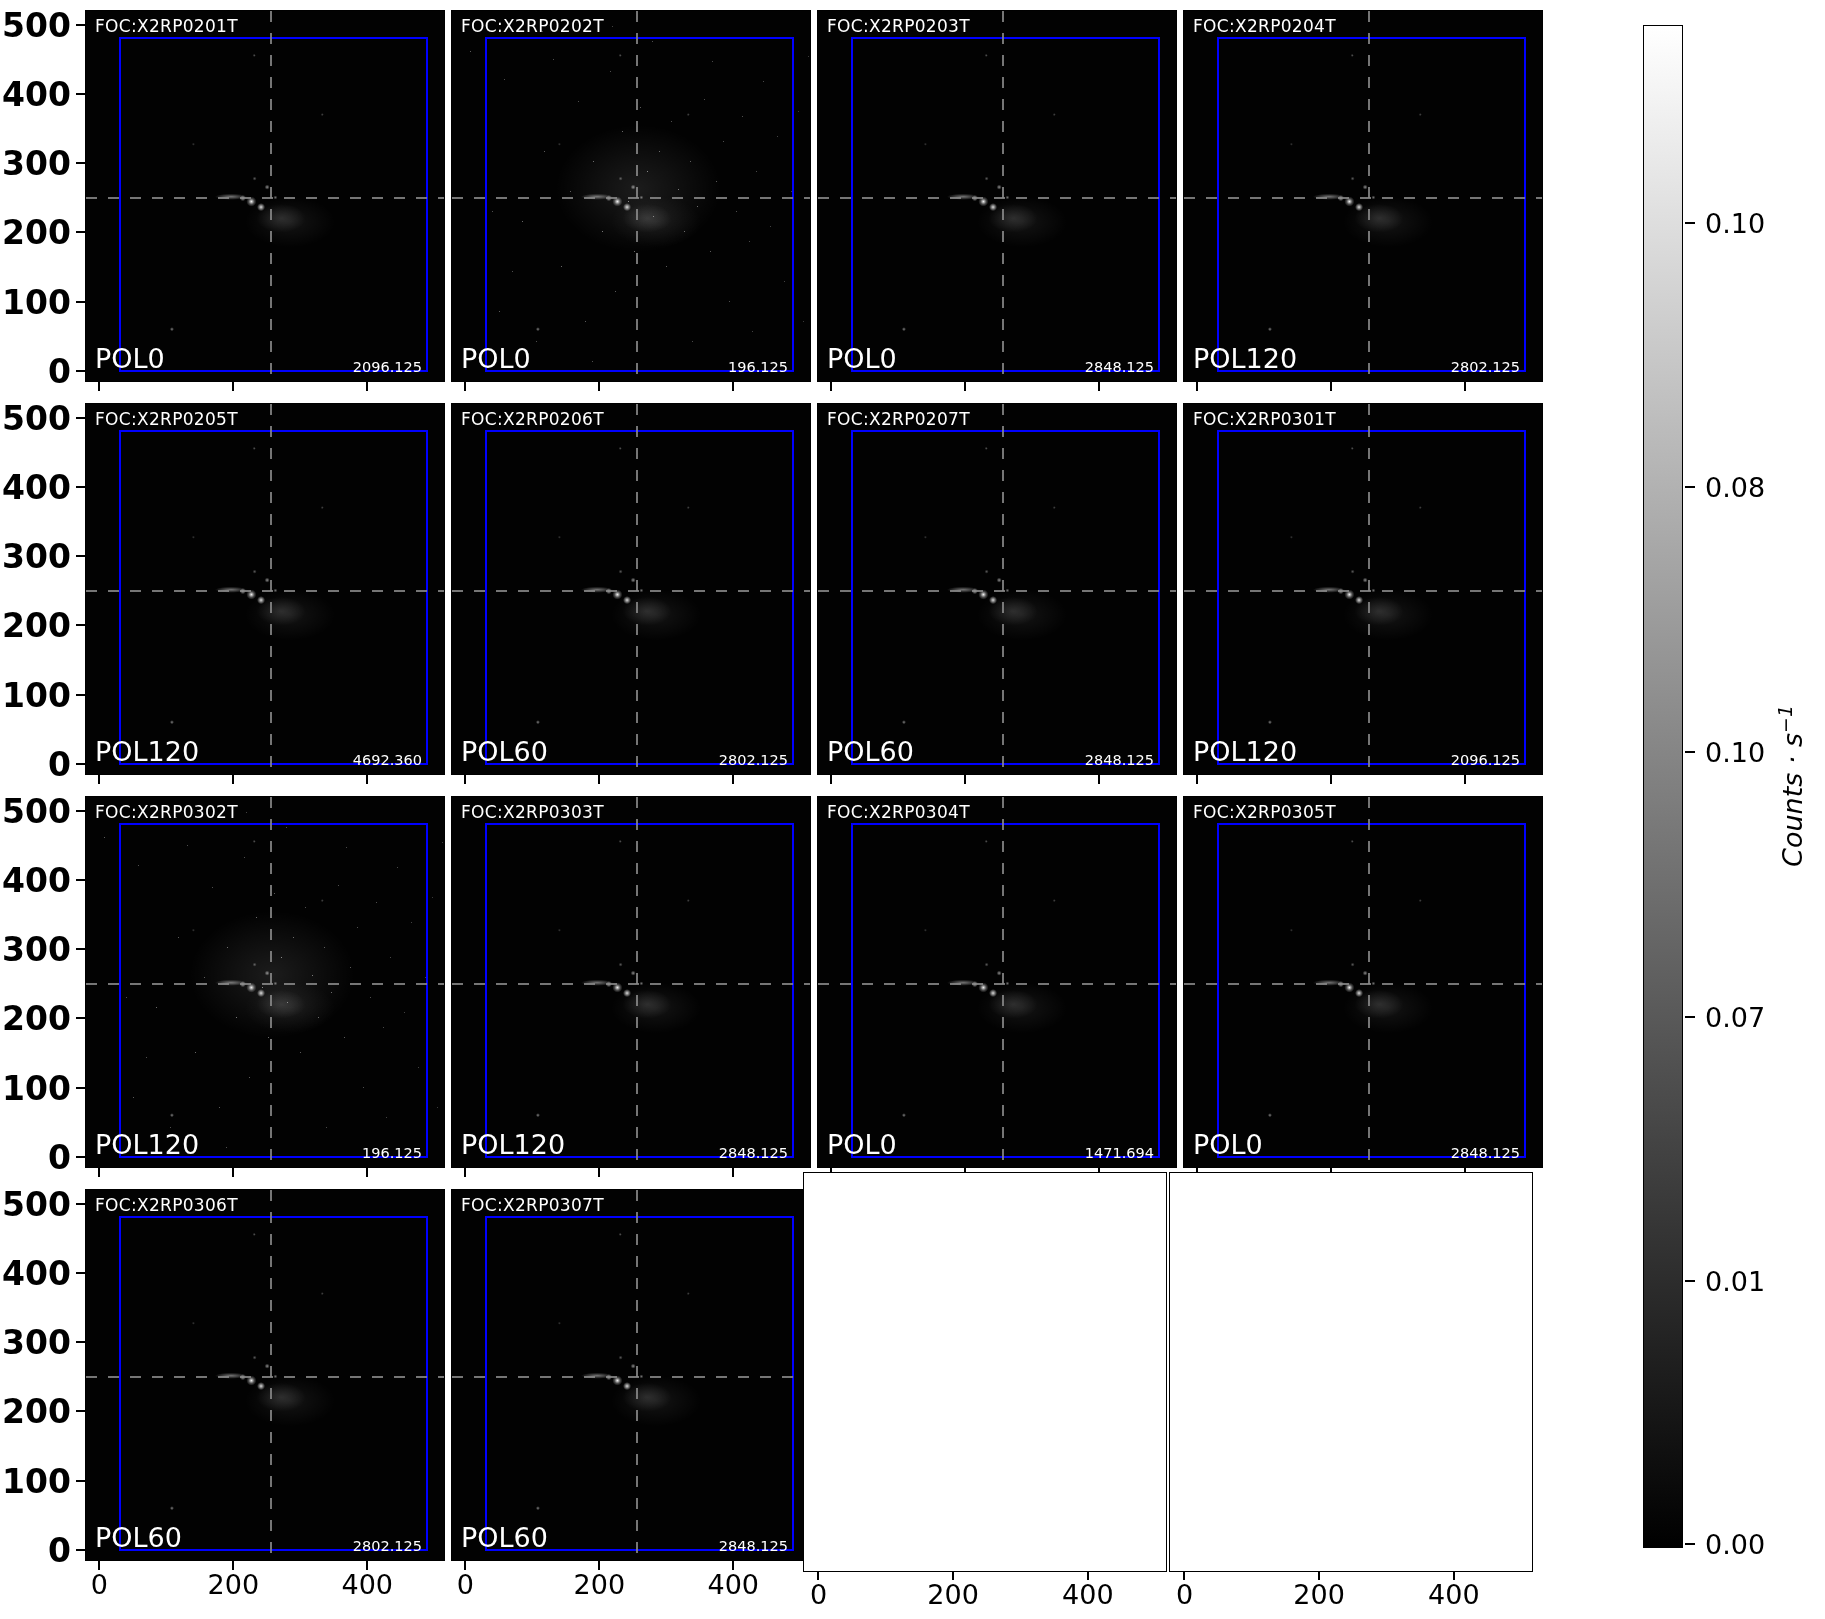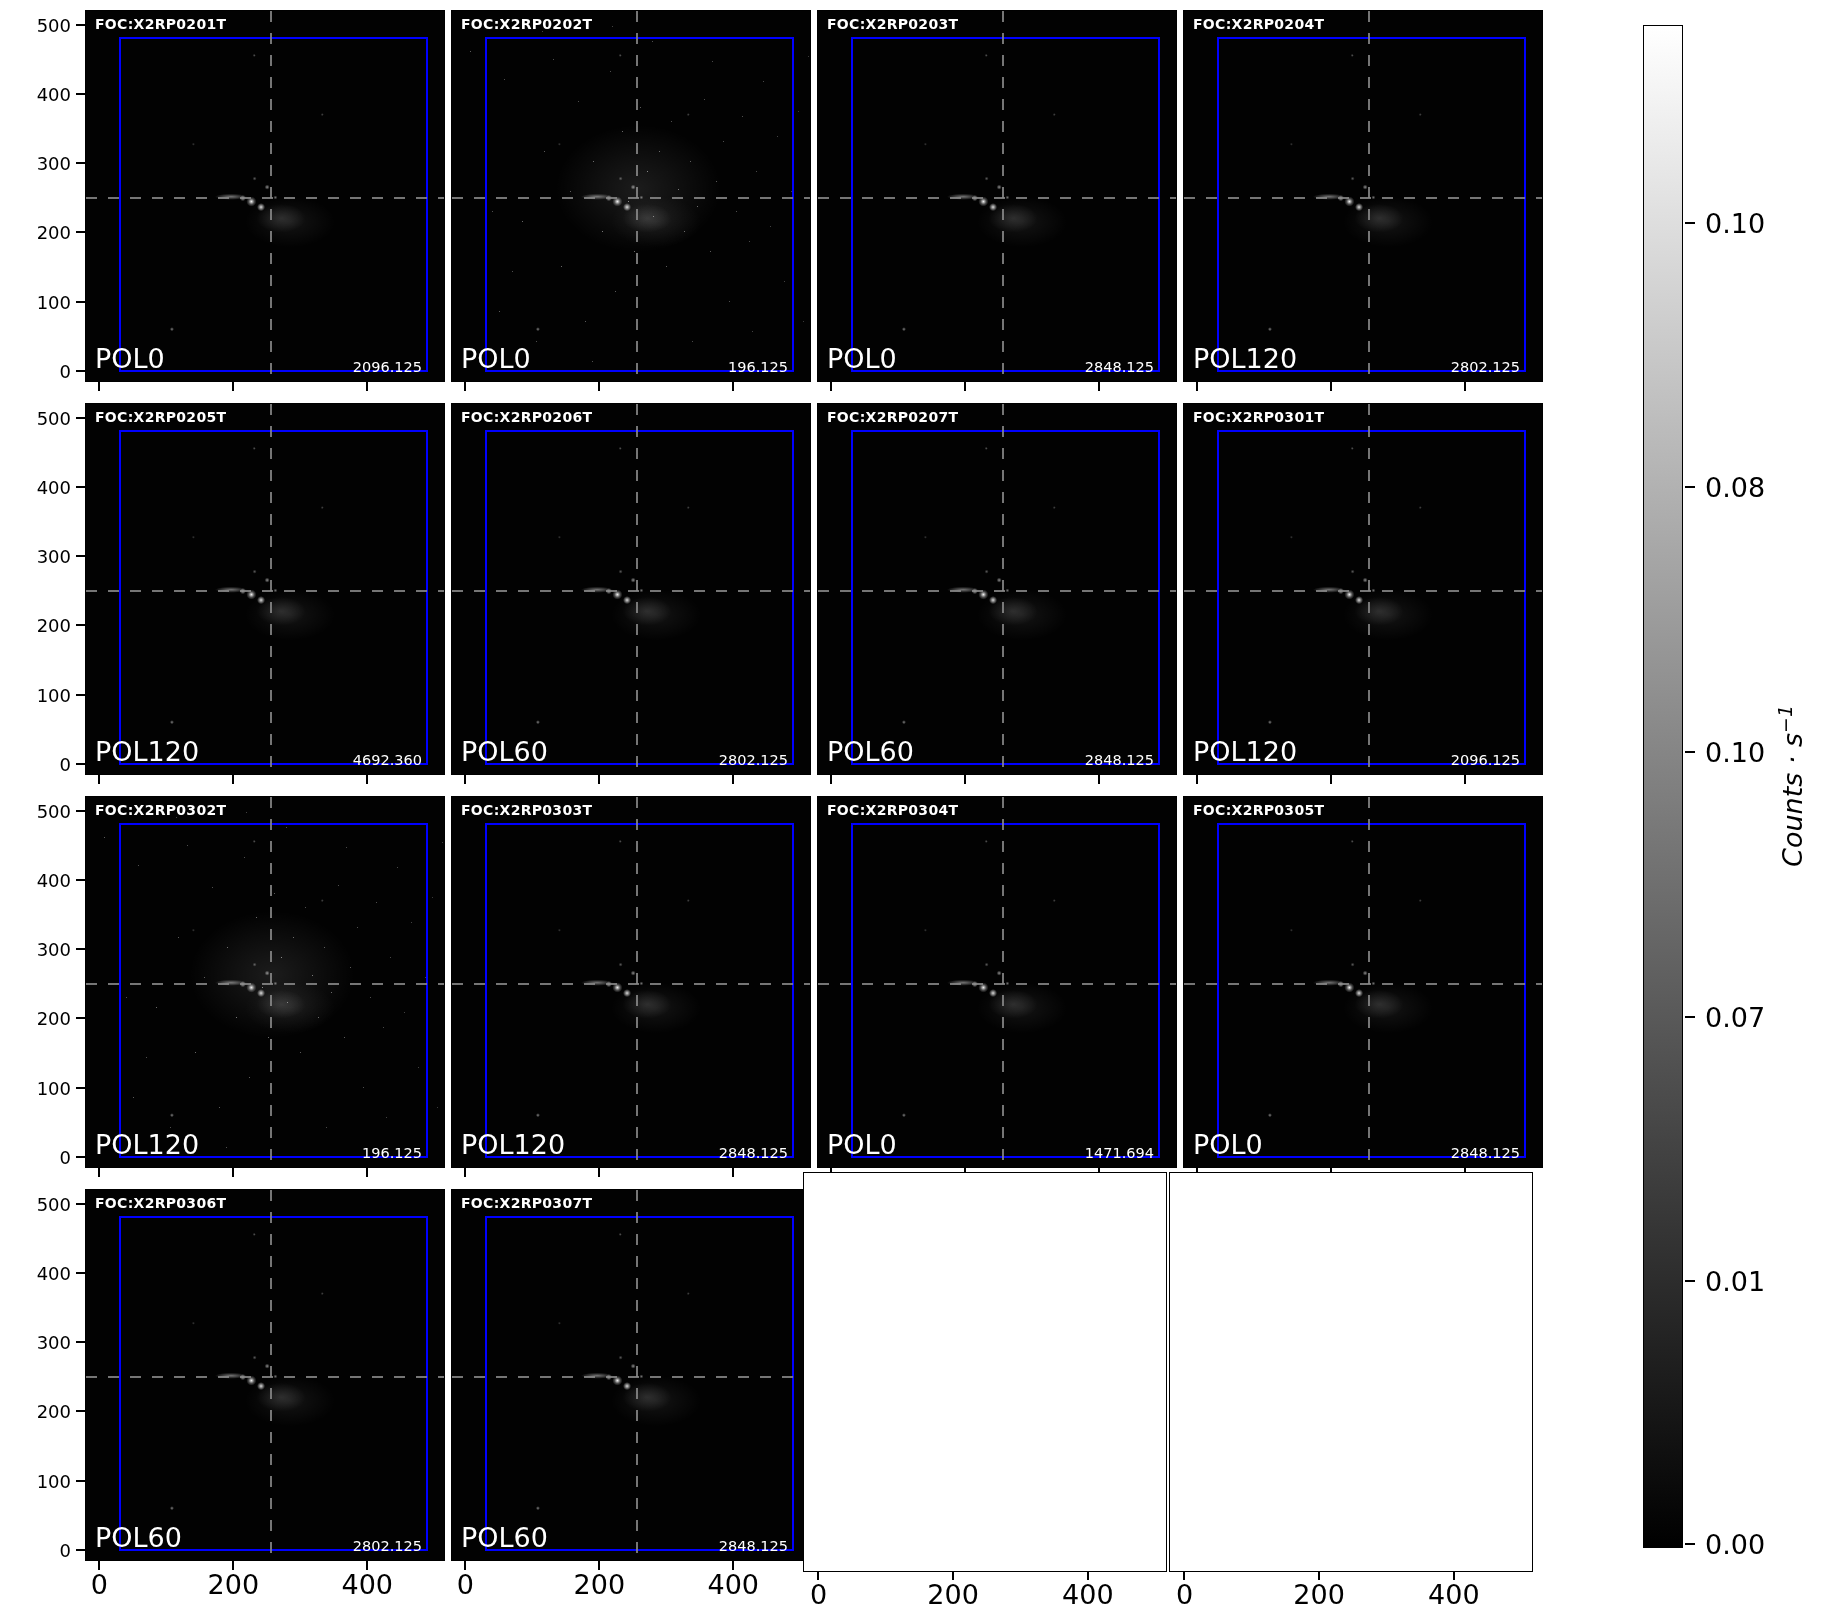--- a/index.html
+++ b/index.html
@@ -45,25 +45,25 @@
     339px 180px rgba(255,255,255,.25),346px 100px rgba(255,255,255,.22),351px 310px rgba(255,255,255,.22),
     356px 45px rgba(255,255,255,.22),40px 200px rgba(255,255,255,.3),60px 260px rgba(255,255,255,.3),
     140px 350px rgba(255,255,255,.3),240px 330px rgba(255,255,255,.28),300px 320px rgba(255,255,255,.25),
     200px 30px rgba(255,255,255,.3),260px 50px rgba(255,255,255,.28),90px 20px rgba(255,255,255,.25),
     160px 15px rgba(255,255,255,.25);}
   .blue-box{position:absolute;left:33px;right:16px;top:26px;bottom:9px;border:2.5px solid #0000ff;}
   .dash-v{position:absolute;top:0;bottom:0;left:51.5%;width:2px;
     background:repeating-linear-gradient(to bottom,#8a8a8a 0 11px,transparent 11px 22px);opacity:.85;}
   .dash-h{position:absolute;left:0;right:0;top:50.4%;height:2px;
     background:repeating-linear-gradient(to right,#8a8a8a 0 11px,transparent 11px 22px);opacity:.85;}
-  .foc{position:absolute;top:5px;left:9px;font-size:14px;color:#fff;letter-spacing:.3px;font-weight:bold;}
+  .foc{position:absolute;top:5px;left:9px;font-size:17px;color:#fff;letter-spacing:.3px;}
   .pol{position:absolute;bottom:7px;left:9px;font-size:27px;color:#fff;}
   .exp{position:absolute;bottom:6px;right:22px;font-size:14.5px;color:#fff;}
   .ylab{position:absolute;right:100%;margin-right:14px;transform:translateY(-50%);
-        font-size:18px;color:#000;white-space:nowrap;}
+        font-size:33px;color:#000;white-space:nowrap;font-weight:bold;}
   .ytick{position:absolute;left:-9px;width:9px;height:2px;background:#000;transform:translateY(-50%);}
   .xtick{position:absolute;bottom:-9px;width:2px;height:9px;background:#000;transform:translateX(-50%);}
   .xlab{position:absolute;top:100%;margin-top:8px;transform:translateX(-50%);font-size:27px;color:#000;}
   .empty-box{position:absolute;left:-14px;right:10px;top:-17px;bottom:-11px;
              background:#fff;border:1.8px solid #000;}
   #cbar-wrap{position:absolute;left:1643px;top:25px;width:182px;height:1521px;}
   #cbar{position:absolute;left:0;top:0;width:38px;height:100%;border:1.8px solid #000;
         background:linear-gradient(to bottom,#ffffff,#000000);}
   .ctick{position:absolute;left:42px;width:10px;height:2px;background:#000;transform:translateY(-50%);}
   .clab{position:absolute;left:62px;transform:translateY(-50%);font-size:27px;color:#000;}

